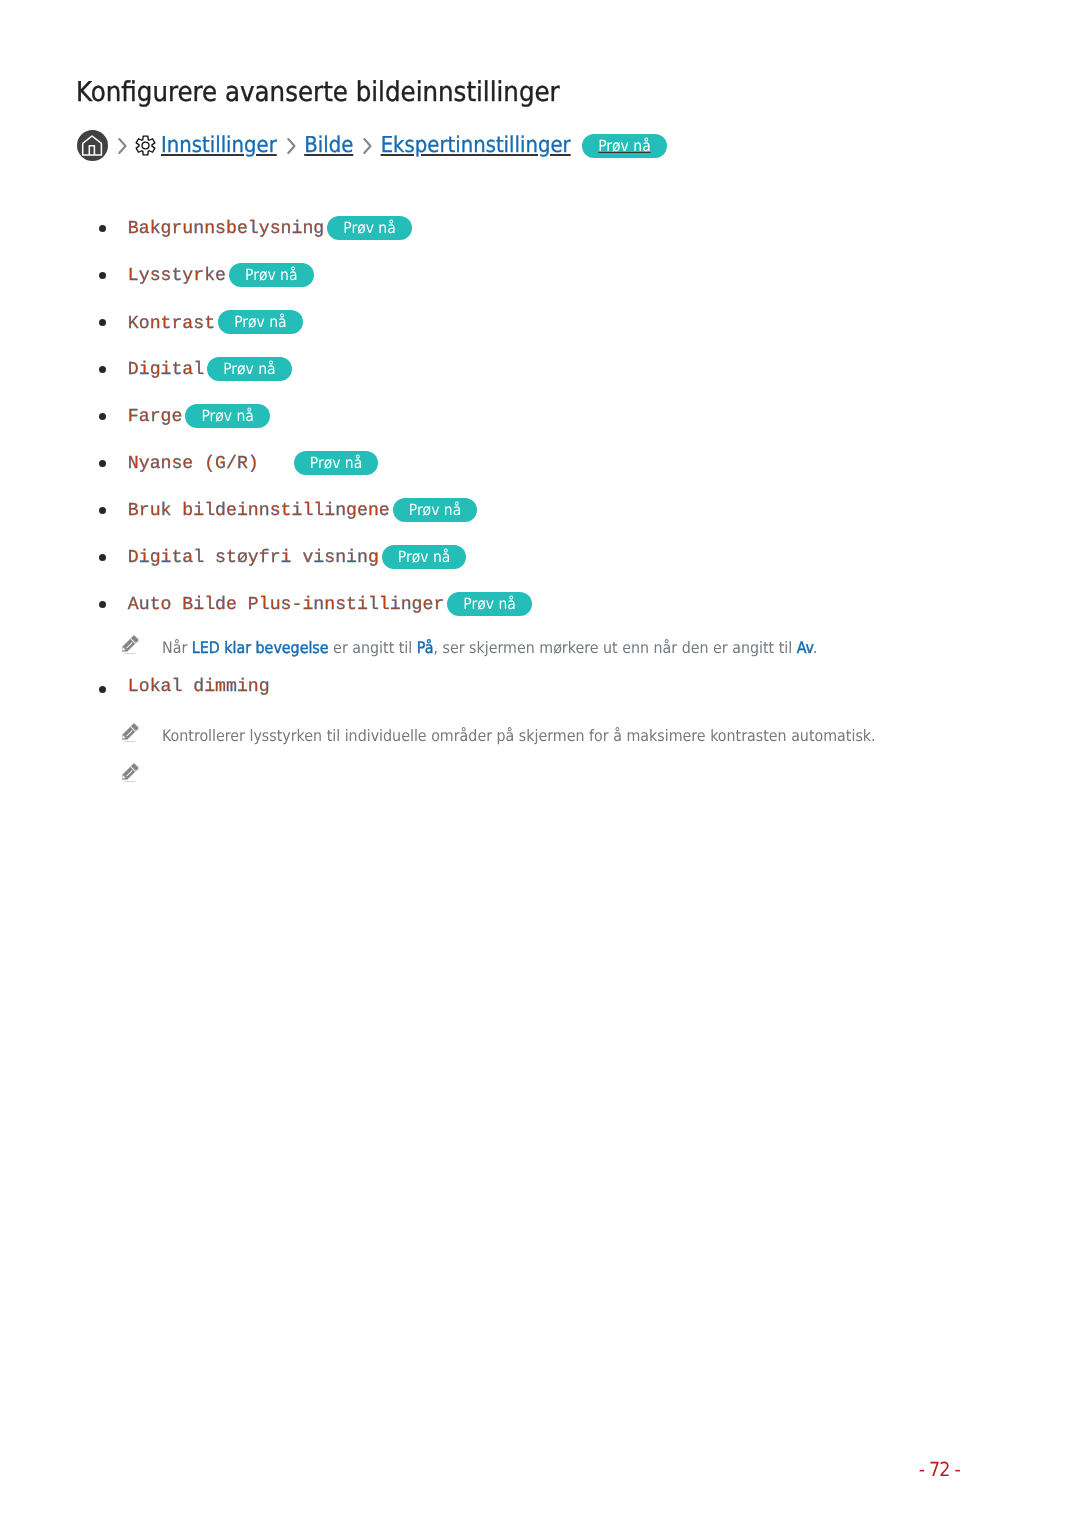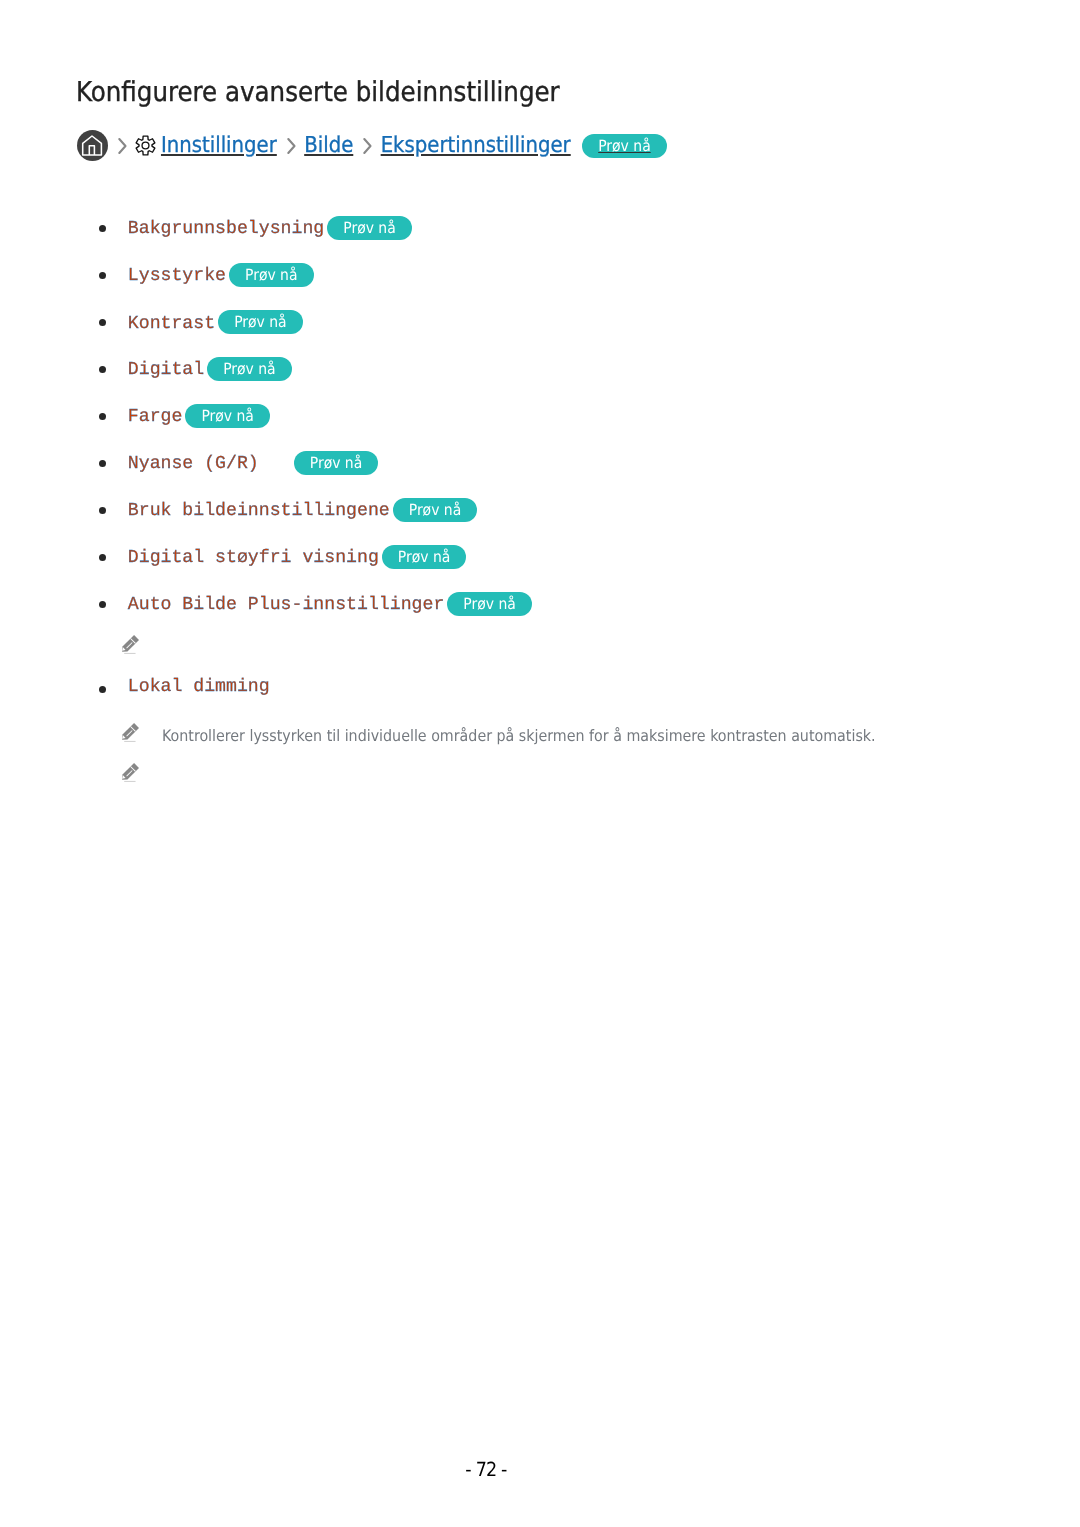--- a/index.html
+++ b/index.html
@@ -133,23 +133,23 @@
     font-size: 15.85px;
     color: #74797f;
   }
   .note-text .hl { color: #156cb5; font-weight: 400; -webkit-text-stroke: 0.42px #156cb5; }
 
   
   .footer {
     position: absolute;
     left: 0; right: 0;
     top: 1458px;
-    text-align: center;
+    text-align: right;
     font-size: 19.5px;
-    color: #000000;
+    color: #b91c1c;
     letter-spacing: -0.8px;
     padding-left: 12px;
   }
 </style>
 </head>
 <body>
 
 <div class="page">
 
   <div class="page-title">Konfigurere avanserte bildeinnstillinger</div>
@@ -244,21 +244,21 @@
         <span class="li-label">Lokal dimming</span>
       </div>
     </div>
   <div id="notes-root">
       <div class="note" style="top: 638px;"><span class="pencil"><svg width="18.6" height="23.2" viewBox="0 0 16 20" aria-hidden="true">
             <path d="M 1.80 18.00 L 2.15 13.40 L 12.12 3.43 L 16.37 7.68 L 6.40 17.65 Z" fill="#878787"></path>
             <path d="M 8.80 6.76 L 9.37 6.19 L 13.61 10.43 L 13.04 11.00 Z" fill="#ffffff"></path>
             <path d="M 5.41 14.54 L 10.29 9.66 L 10.82 10.19 L 5.94 15.07 Z" fill="#fdfdfd"></path>
             <path d="M 1.80 17.01 L 2.58 14.11 L 4.77 16.30 Z" fill="#ffffff"></path>
             <rect x="3.6" y="18.9" width="9.8" height="0.85" fill="#cfcfcf"></rect>
-          </svg></span></div>
+          </svg></span><span class="note-text"><span>Når </span><span class="hl">LED klar bevegelse</span><span> er angitt til </span><span class="hl">På</span><span>, ser skjermen mørkere ut enn når den er angitt til </span><span class="hl">Av</span><span>.</span></span></div>
       <div class="note" style="top: 726px;"><span class="pencil"><svg width="18.6" height="23.2" viewBox="0 0 16 20" aria-hidden="true">
             <path d="M 1.80 18.00 L 2.15 13.40 L 12.12 3.43 L 16.37 7.68 L 6.40 17.65 Z" fill="#878787"></path>
             <path d="M 8.80 6.76 L 9.37 6.19 L 13.61 10.43 L 13.04 11.00 Z" fill="#ffffff"></path>
             <path d="M 5.41 14.54 L 10.29 9.66 L 10.82 10.19 L 5.94 15.07 Z" fill="#fdfdfd"></path>
             <path d="M 1.80 17.01 L 2.58 14.11 L 4.77 16.30 Z" fill="#ffffff"></path>
             <rect x="3.6" y="18.9" width="9.8" height="0.85" fill="#cfcfcf"></rect>
           </svg></span><span class="note-text"><span>Kontrollerer lysstyrken til individuelle områder på skjermen for å maksimere kontrasten automatisk.</span></span></div>
       <div class="note" style="top: 766px;"><span class="pencil"><svg width="18.6" height="23.2" viewBox="0 0 16 20" aria-hidden="true">
             <path d="M 1.80 18.00 L 2.15 13.40 L 12.12 3.43 L 16.37 7.68 L 6.40 17.65 Z" fill="#878787"></path>
             <path d="M 8.80 6.76 L 9.37 6.19 L 13.61 10.43 L 13.04 11.00 Z" fill="#ffffff"></path>

